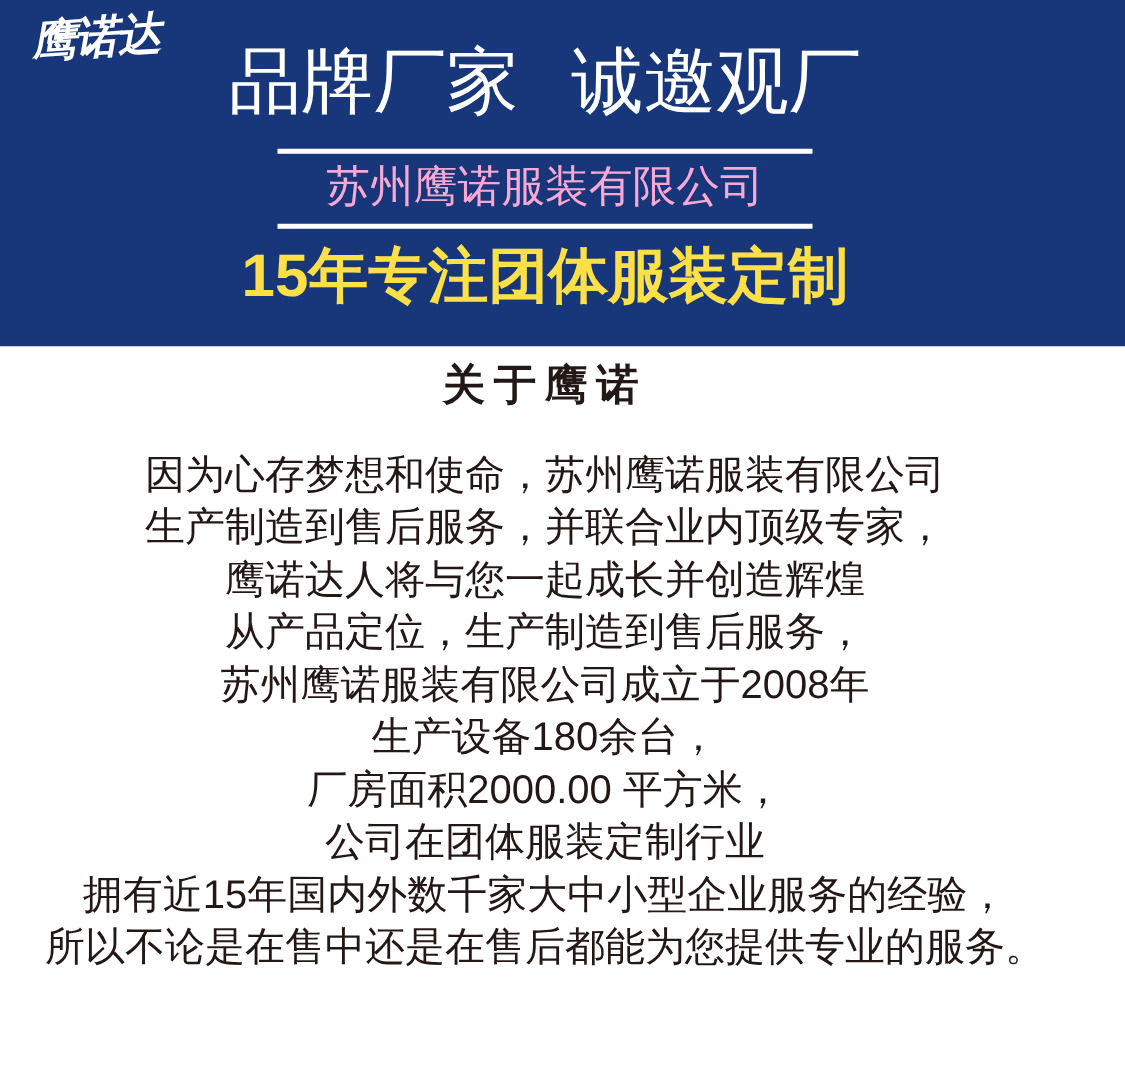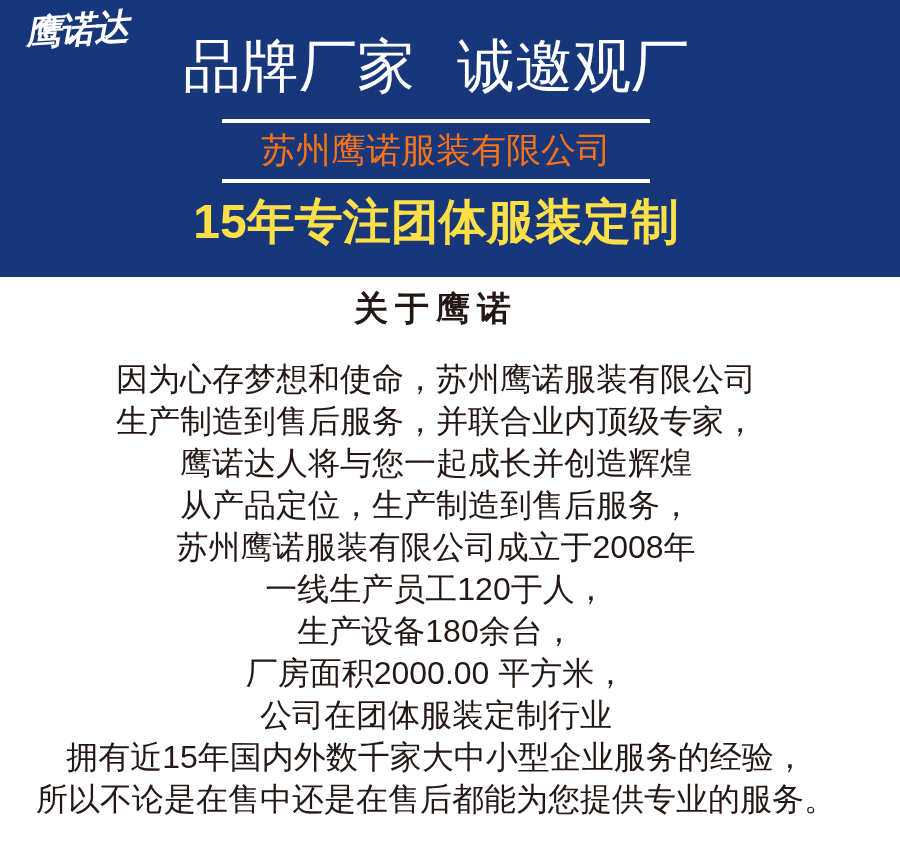--- a/index.html
+++ b/index.html
@@ -57,21 +57,21 @@
     width: 428px;
     height: 4px;
     background: #ffffff;
     margin: 0 auto;
   }
   .divider.top { margin-top: 19px; }
   .divider.bottom { margin-top: 9px; }
   .hero-company {
     margin: 0 auto;
     padding-top: 7px;
-    color: #f97316;
+    color: #f9a8d4;
     font-size: 35px;
     font-weight: normal;
     line-height: 40px;
     white-space: nowrap;
   }
   .hero-subtitle {
     margin: 0;
     padding-top: 13px;
     color: #fde047;
     font-size: 48px;
@@ -123,21 +123,20 @@
   </header>
 
   <main class="about">
     <h2 class="about-heading">关于鹰诺</h2>
     <div class="about-para">
       <div class="about-line">因为心存梦想和使命，苏州鹰诺服装有限公司</div>
       <div class="about-line">生产制造到售后服务，并联合业内顶级专家，</div>
       <div class="about-line">鹰诺达人将与您一起成长并创造辉煌</div>
       <div class="about-line">从产品定位，生产制造到售后服务，</div>
       <div class="about-line">苏州鹰诺服装有限公司成立于2008年</div>
-      <div class="about-line">一线生产员工120于人，</div>
       <div class="about-line">生产设备180余台，</div>
       <div class="about-line">厂房面积2000.00 平方米，</div>
       <div class="about-line">公司在团体服装定制行业</div>
       <div class="about-line">拥有近15年国内外数千家大中小型企业服务的经验，</div>
       <div class="about-line">所以不论是在售中还是在售后都能为您提供专业的服务。</div>
     </div>
   </main>
 
 </div>
 

